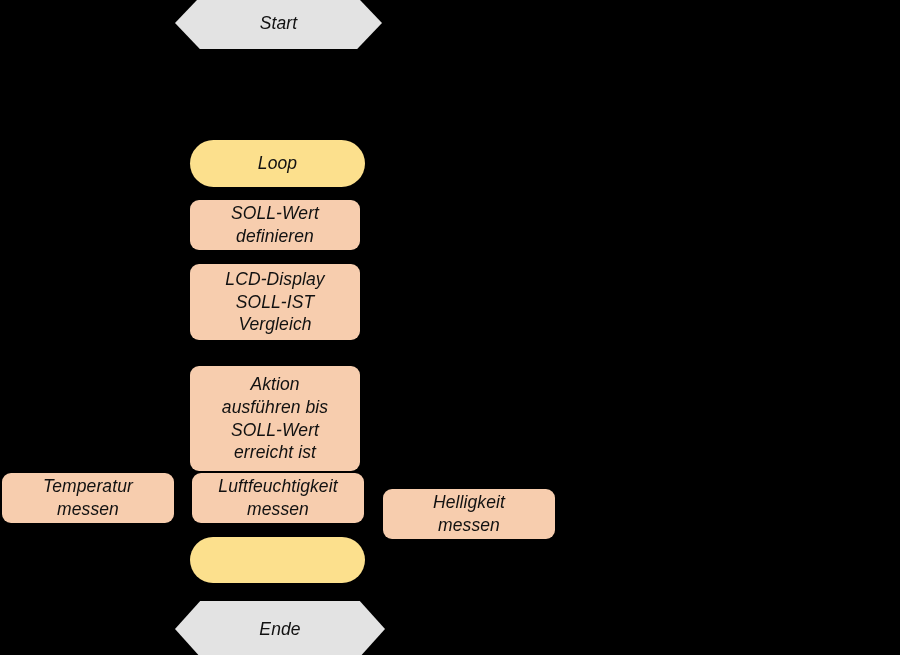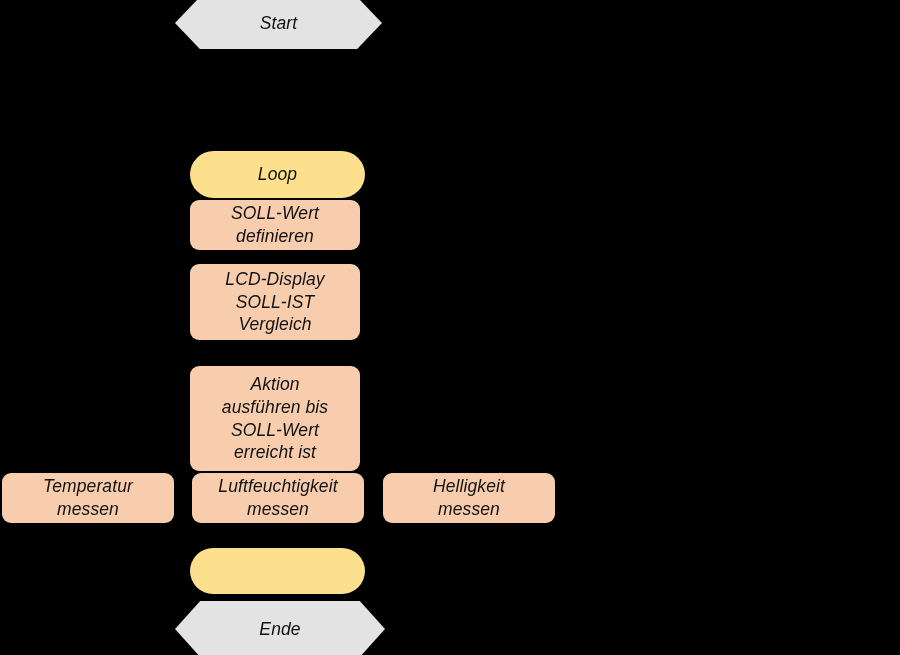--- a/index.html
+++ b/index.html
@@ -41,21 +41,21 @@
     clip-path: polygon(12% 0%, 88% 0%, 100% 50%, 88% 100%, 12% 100%, 0% 50%);
   }
   
   .pill {
     border-radius: 999px;
   }
   .rounded {
     border-radius: 9px;
   }
   .green  { background: #A8D18D; }
-  .yellow { background: #FCE08D; margin-top: 11px; }
+  .yellow { background: #FCE08D; }
   .peach  { background: #F7CDAE; }
 
   .label {
     display: block;
     white-space: pre-line;
   }
 </style>
 </head>
 <body>
 
@@ -91,21 +91,21 @@
   <div class="node rounded peach" style="left:2px; top:473px; width:172px; height:50px;">
     <span class="label">Temperatur
 messen</span>
   </div>
 
   <div class="node rounded peach" style="left:192px; top:473px; width:172px; height:50px;text-align:center;">
     <span class="label">Luftfeuchtigkeit
 messen</span>
   </div>
 
-  <div class="node rounded peach" style="left:383px; top:473px; width:172px; height:50px;text-align:center;">
+  <div class="node rounded peach" style="left:383px; top:489px; width:172px; height:50px;text-align:center;">
     <span class="label">Helligkeit
 messen</span>
   </div>
 
   <div class="node pill yellow" style="left:190px; top:537px; width:175px; height:46px;">
     <span class="label"></span>
   </div>
 
   <div class="node hexagon" style="left:175px; top:601px; width:210px; height:56px;">
     <span class="label">Ende</span>

